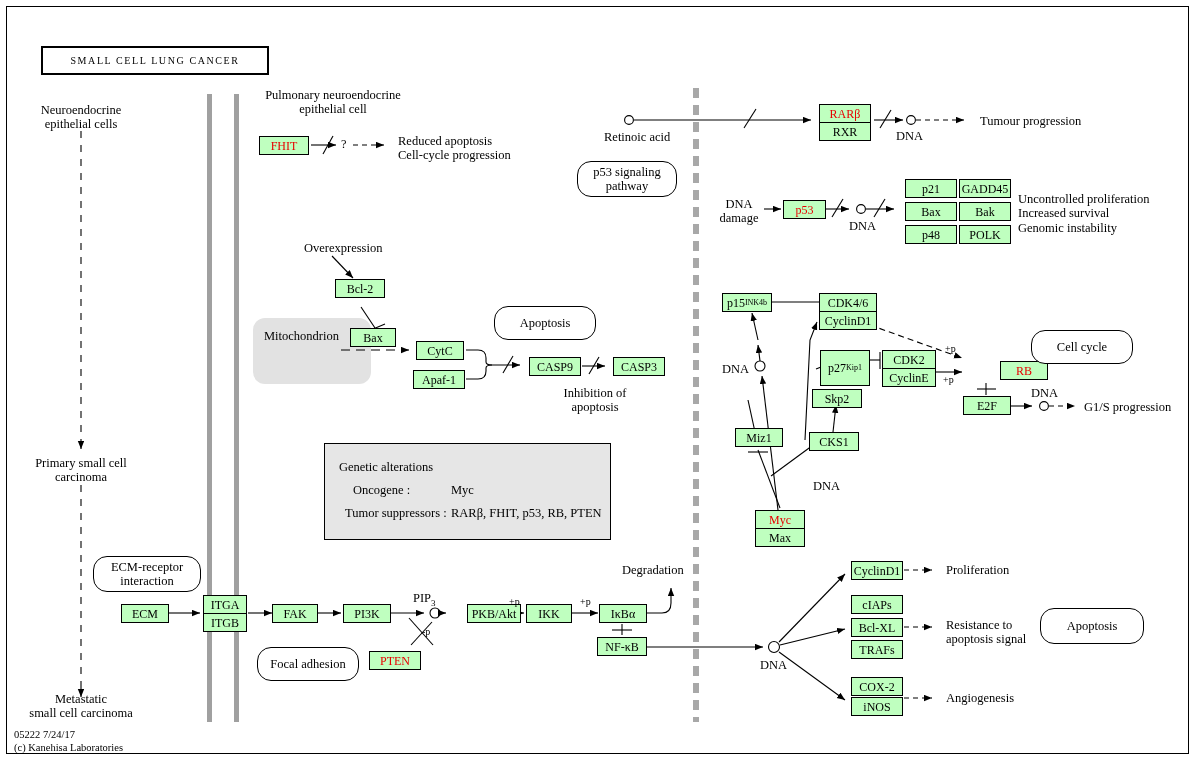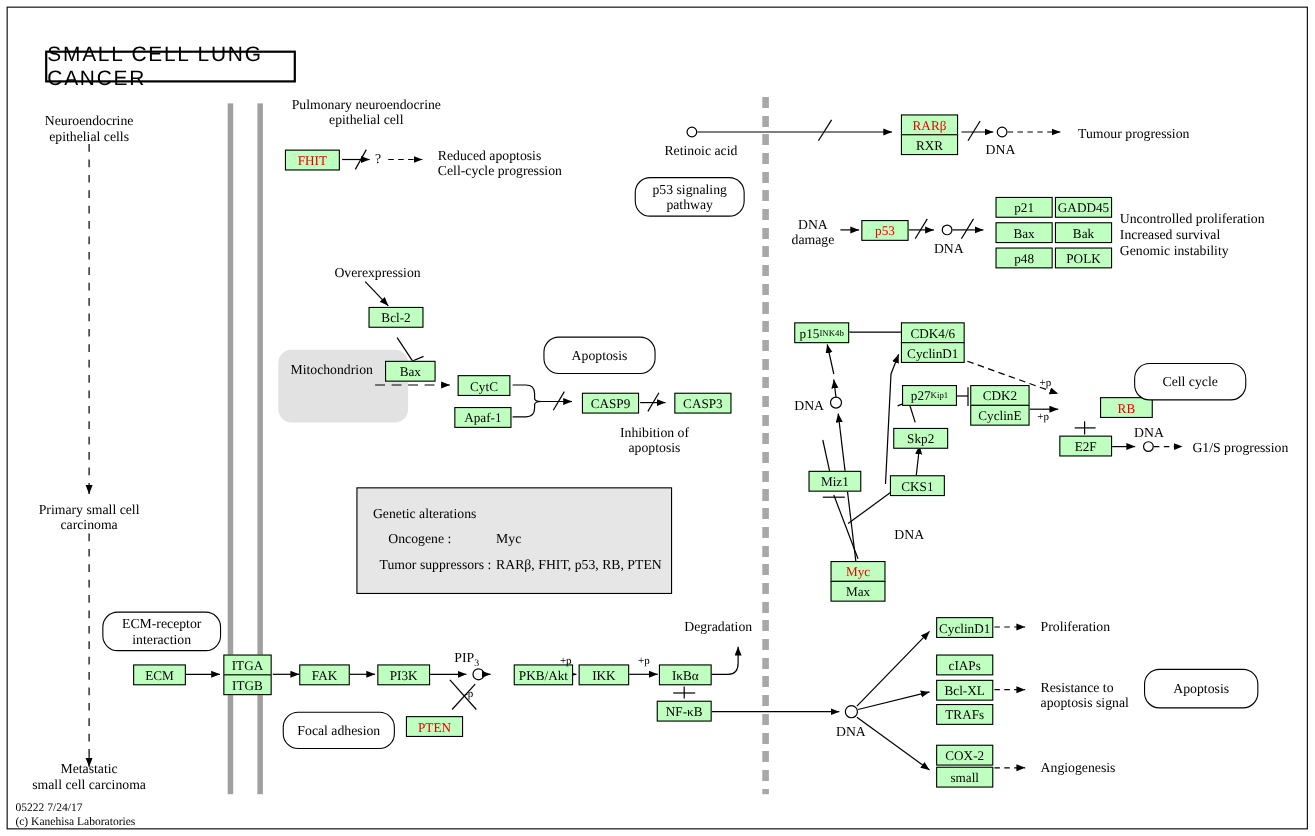--- a/index.html
+++ b/index.html
@@ -21,21 +21,21 @@
 
   
   .lbl{position:absolute;font-family:"Liberation Serif",serif;font-size:12.5px;color:#000;
        line-height:1.14;white-space:nowrap;}
   .lbl.c{text-align:center;}
   .lbl.small{font-size:10px;}
 
   
   #title{position:absolute;left:41px;top:46px;width:224px;height:25px;border:2px solid #000;
          background:#fff;display:flex;align-items:center;justify-content:center;
-         font-family:Liberation Sans, sans-serif;font-size:19px;letter-spacing:1.6px;color:#000;}
+         font-family:Liberation Serif, serif;font-size:10px;letter-spacing:1.6px;color:#000;}
 
   
   .memb{position:absolute;background:#a0a0a0;width:5px;}
   .nucmemb{position:absolute;width:6px;background:
       repeating-linear-gradient(to bottom,#a8a8a8 0px,#a8a8a8 10px,#ffffff 10px,#ffffff 17px);}
 
   
   #mito{position:absolute;left:253px;top:318px;width:118px;height:66px;background:#e2e2e2;border-radius:12px;}
 
   
@@ -261,21 +261,21 @@
   </div>
 
   <div class="gbox" style="left:722px;top:293px;width:50px;height:19px;">
     <span>p15</span>
       <sup>INK4b</sup>
   </div>
   <div class="gbox" style="left:819px;top:293px;width:58px;height:19px;">CDK4/6</div>
   <div class="gbox" style="left:819px;top:311px;width:58px;height:19px;">CyclinD1</div>
   <div class="lbl" style="left:722px;top:362px;">DNA</div>
 
-  <div class="gbox" style="left:820px;top:350px;width:50px;height:19px;">
+  <div class="gbox" style="left:820px;top:350px;width:50px;height:36px;">
     <span>p27</span>
       <sup>Kip1</sup>
   </div>
   <div class="gbox" style="left:882px;top:350px;width:54px;height:19px;">CDK2</div>
   <div class="gbox" style="left:882px;top:368px;width:54px;height:19px;">CyclinE</div>
   <div class="gbox" style="left:812px;top:389px;width:50px;height:19px;">Skp2</div>
   <div class="gbox" style="left:809px;top:432px;width:50px;height:19px;">CKS1</div>
   <div class="lbl" style="left:813px;top:479px;">DNA</div>
   <div class="gbox" style="left:735px;top:428px;width:48px;height:19px;">Miz1</div>
   <div class="gbox red" style="left:755px;top:510px;width:50px;height:19px;">Myc</div>
@@ -321,21 +321,21 @@
   <div class="gbox" style="left:851px;top:561px;width:52px;height:19px;">CyclinD1</div>
   <div class="lbl" style="left:946px;top:563px;">Proliferation</div>
   <div class="gbox" style="left:851px;top:595px;width:52px;height:19px;">cIAPs</div>
   <div class="gbox" style="left:851px;top:618px;width:52px;height:19px;">Bcl-XL</div>
   <div class="gbox" style="left:851px;top:640px;width:52px;height:19px;">TRAFs</div>
   <div class="lbl" style="left:946px;top:618px;">
     <div>Resistance to</div>
     <div>apoptosis signal</div>
   </div>
   <div class="gbox" style="left:851px;top:677px;width:52px;height:19px;">COX-2</div>
-  <div class="gbox" style="left:851px;top:697px;width:52px;height:19px;">small</div>
+  <div class="gbox" style="left:851px;top:697px;width:52px;height:19px;">iNOS</div>
   <div class="lbl" style="left:946px;top:691px;">Angiogenesis</div>
 
   <div class="rbox" style="left:1040px;top:608px;width:104px;height:36px;">
     <span>Apoptosis</span>
   </div>
 
   <div id="footer">
     <div>05222 7/24/17</div>
     <div>(c) Kanehisa Laboratories</div>
   </div>

